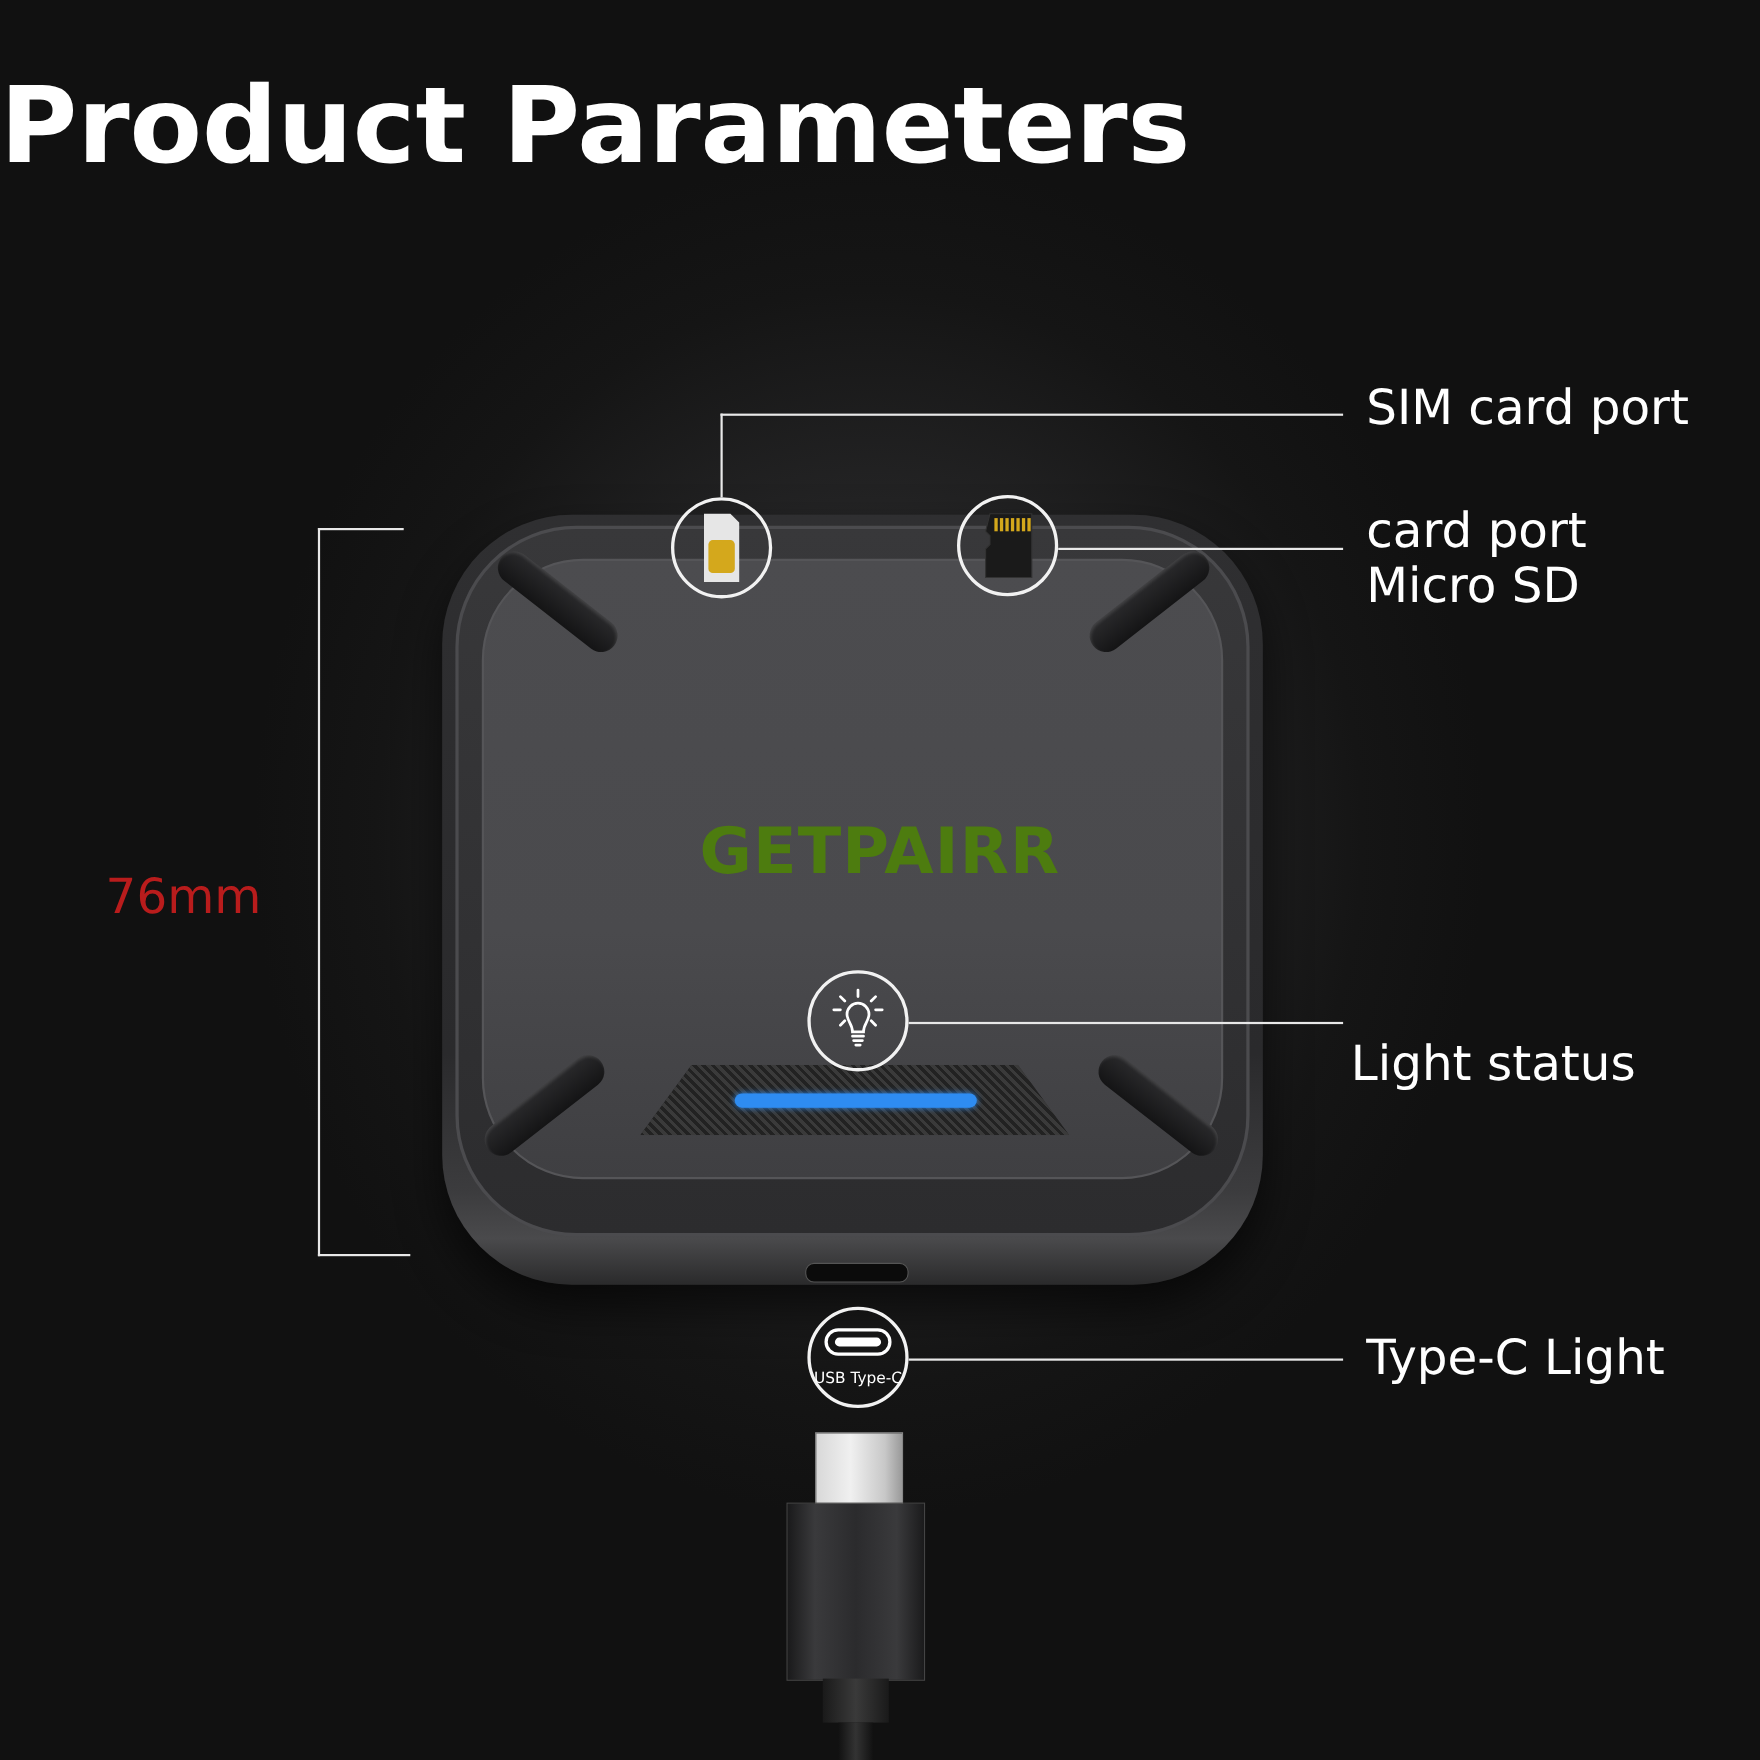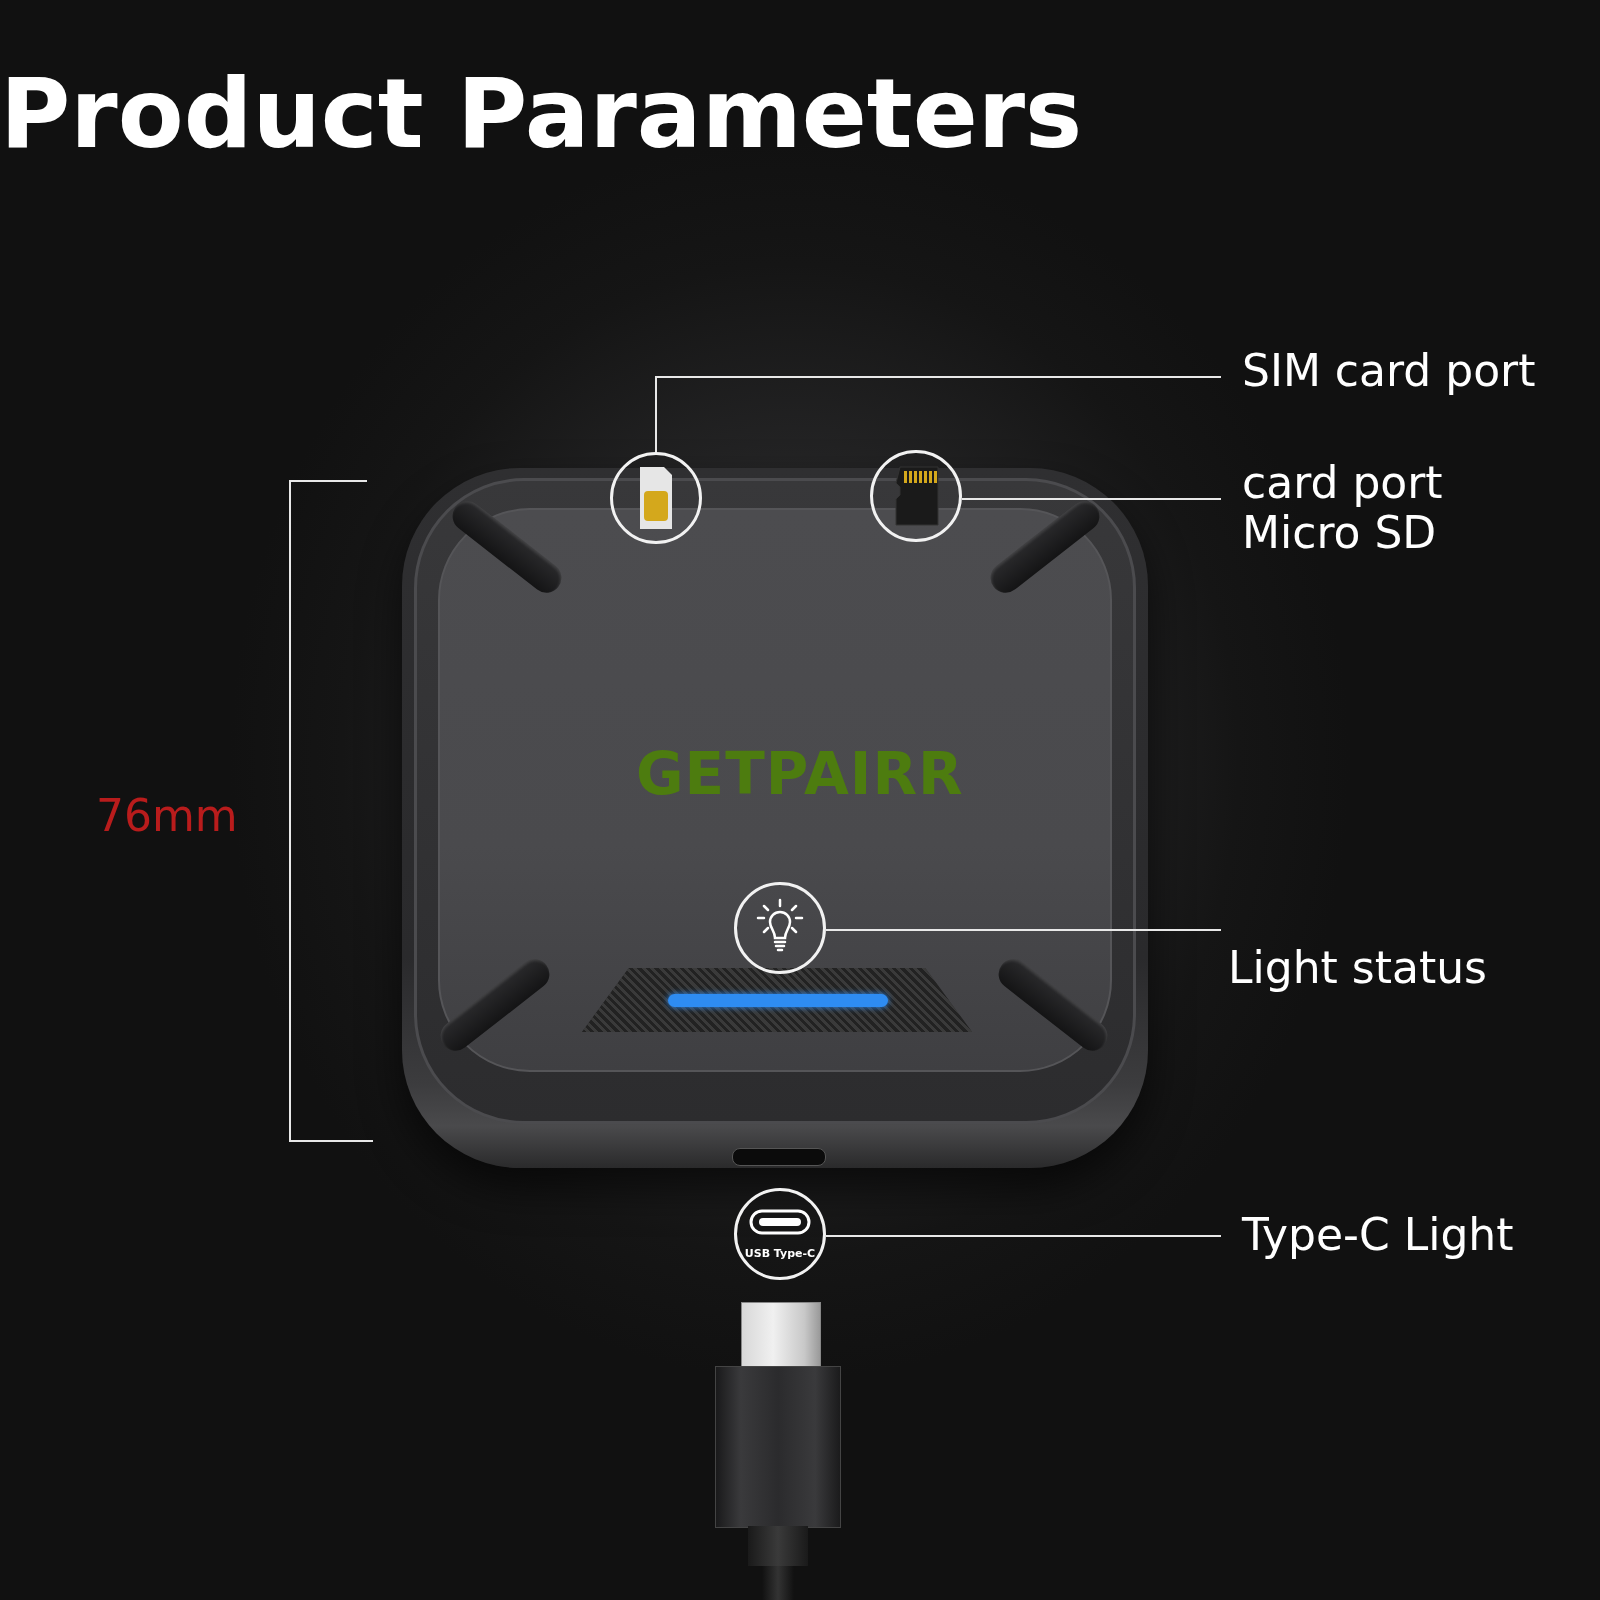--- a/index.html
+++ b/index.html
@@ -92,21 +92,21 @@
   </svg>
 </div>
 <div class="line" style="left:826px;top:929px;width:395px;height:2px;"></div>
 <div class="label" style="left:1228px;top:904px;margin-top:39px;">Light status</div>
 
 <div class="circle" style="left:734px;top:1188px;flex-direction:column;">
   <svg width="62" height="26" viewBox="0 0 62 26">
     <rect x="2" y="2" width="58" height="22" rx="11" fill="none" stroke="#fff" stroke-width="3"></rect>
     <rect x="10" y="9" width="42" height="8" rx="4" fill="#fff"></rect>
   </svg>
-  <span style="font-size:11px;font-weight:bold;margin-top:12px;font-family:'DejaVu Sans',sans-serif;">USB Type-C</span>
+  <span style="font-size:14px;font-weight:normal;margin-top:12px;font-family:'DejaVu Sans',sans-serif;">USB Type-C</span>
 </div>
 <div class="line" style="left:826px;top:1235px;width:395px;height:2px;"></div>
 <div class="label" style="left:1242px;top:1210px;">Type-C Light</div>
 
 <div class="plug"></div>
 <div class="body"></div>
 <div class="neck"></div>
 <div class="cable"></div>
 
 </body></html>

